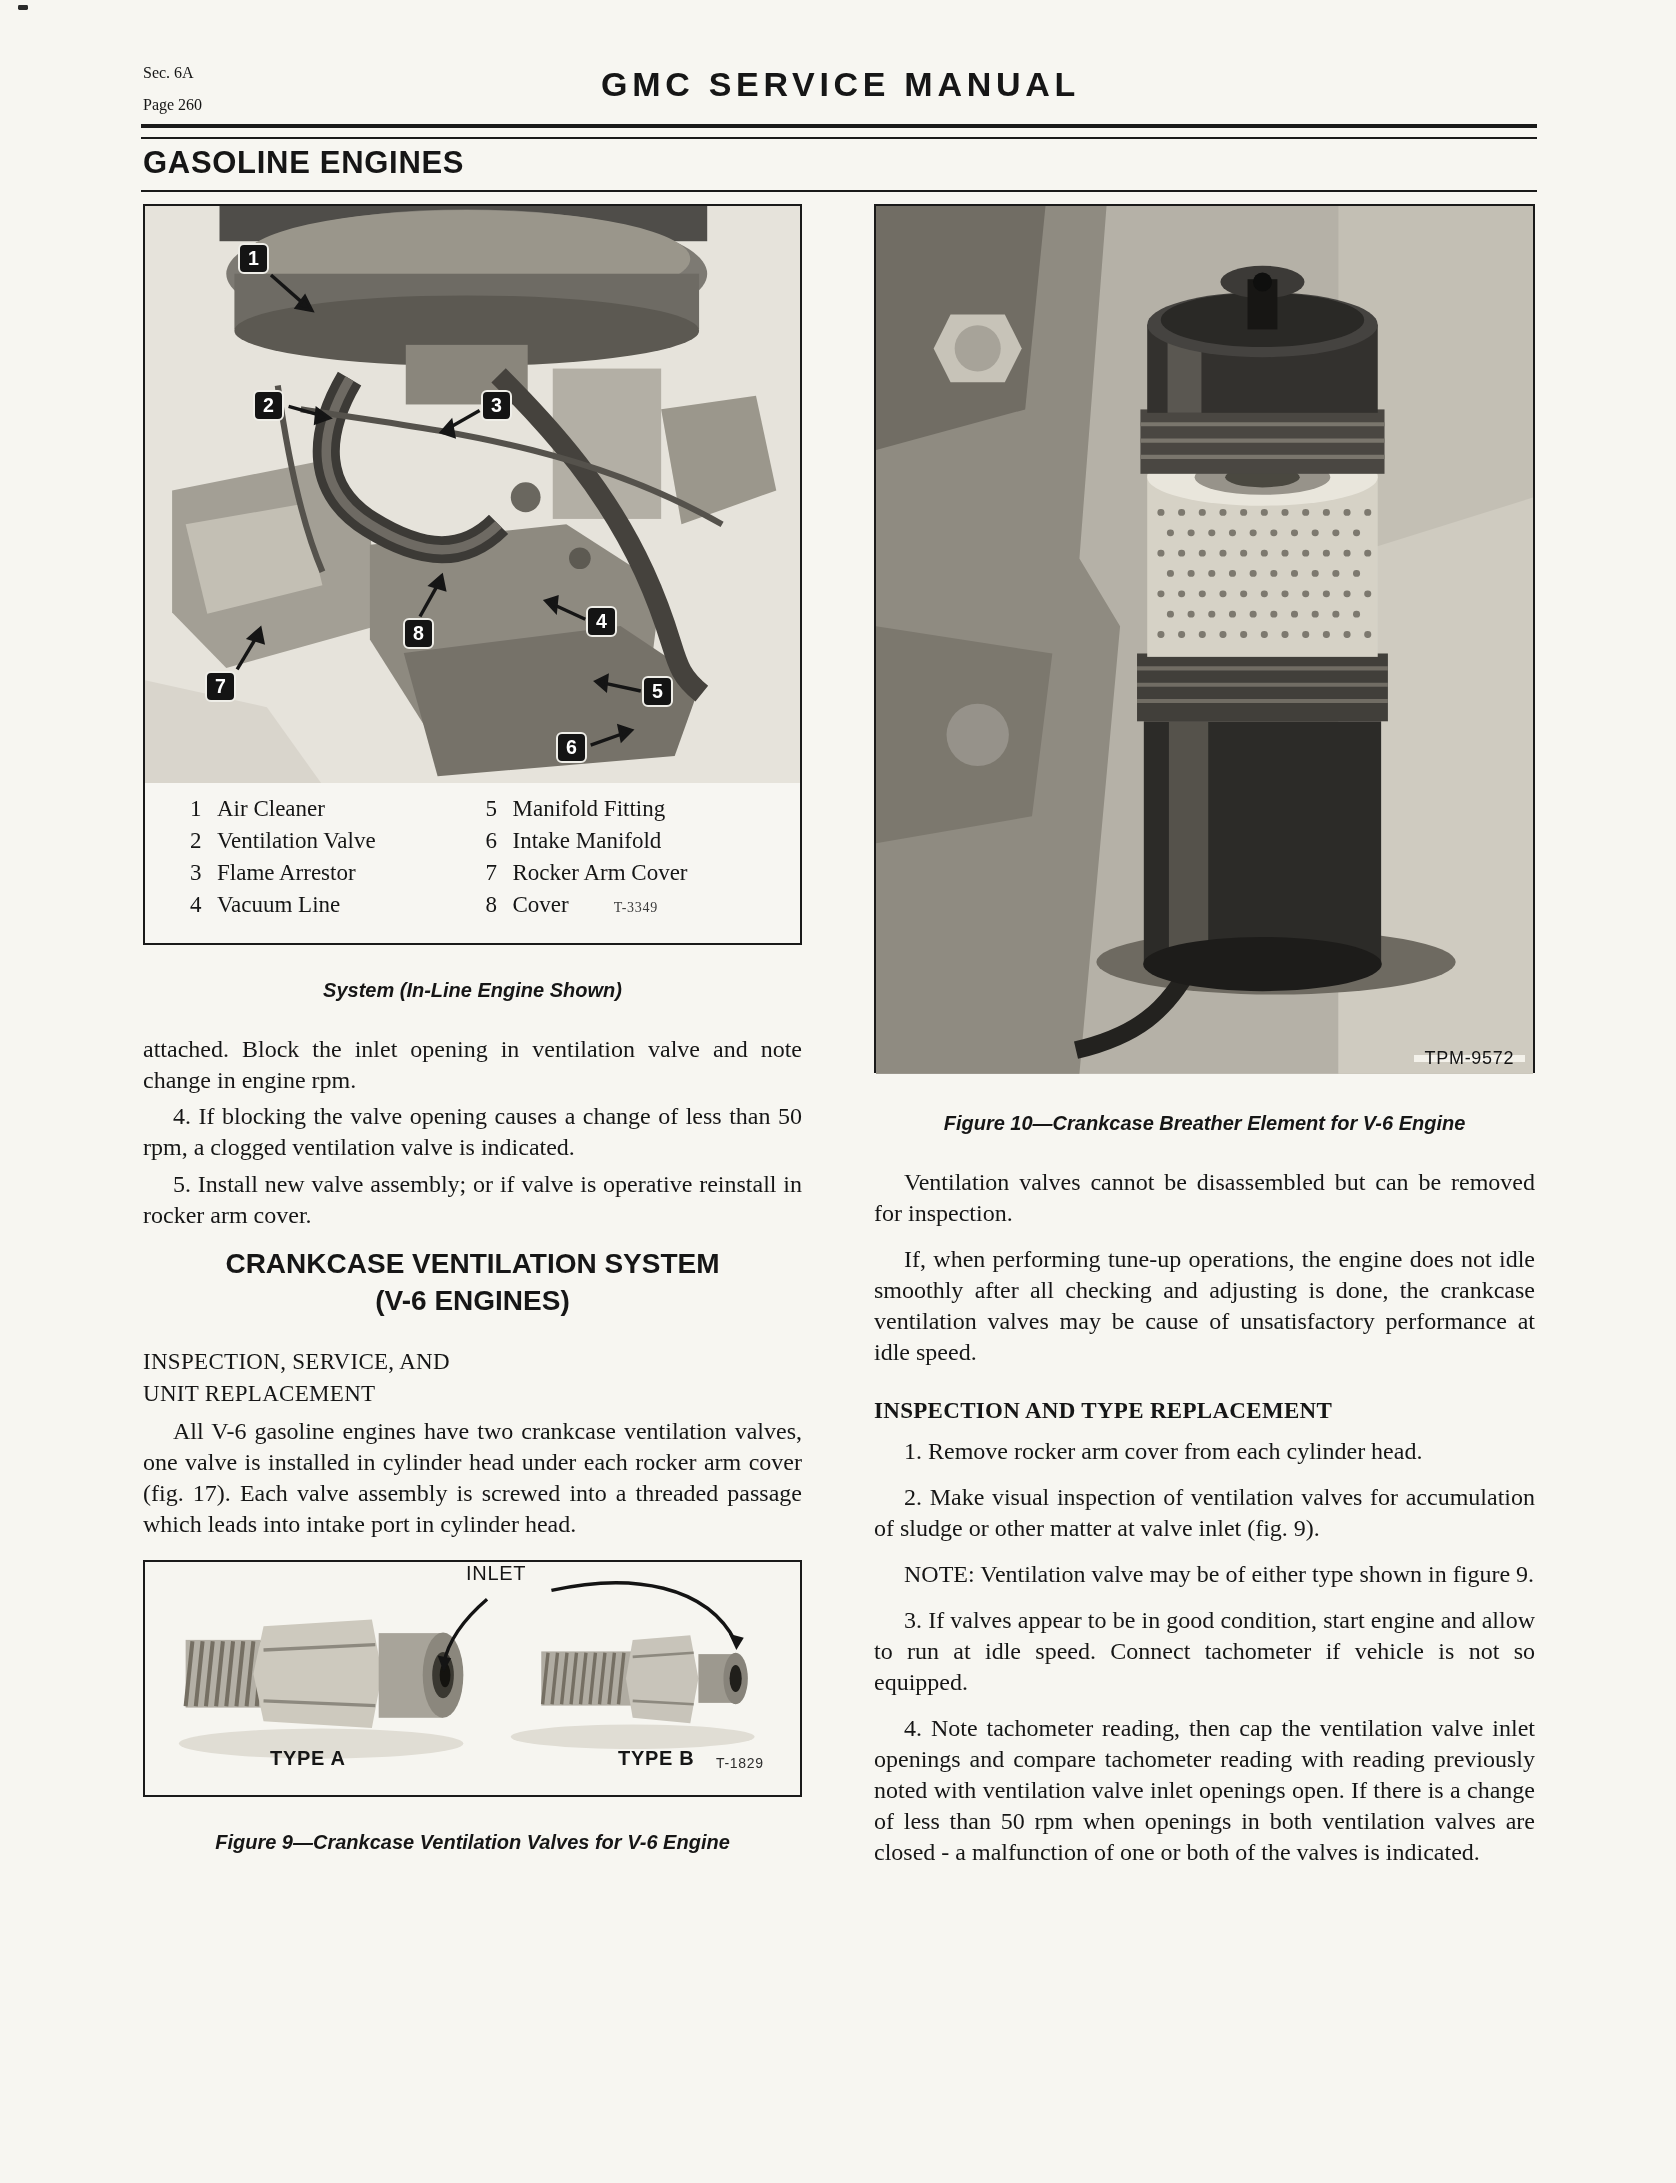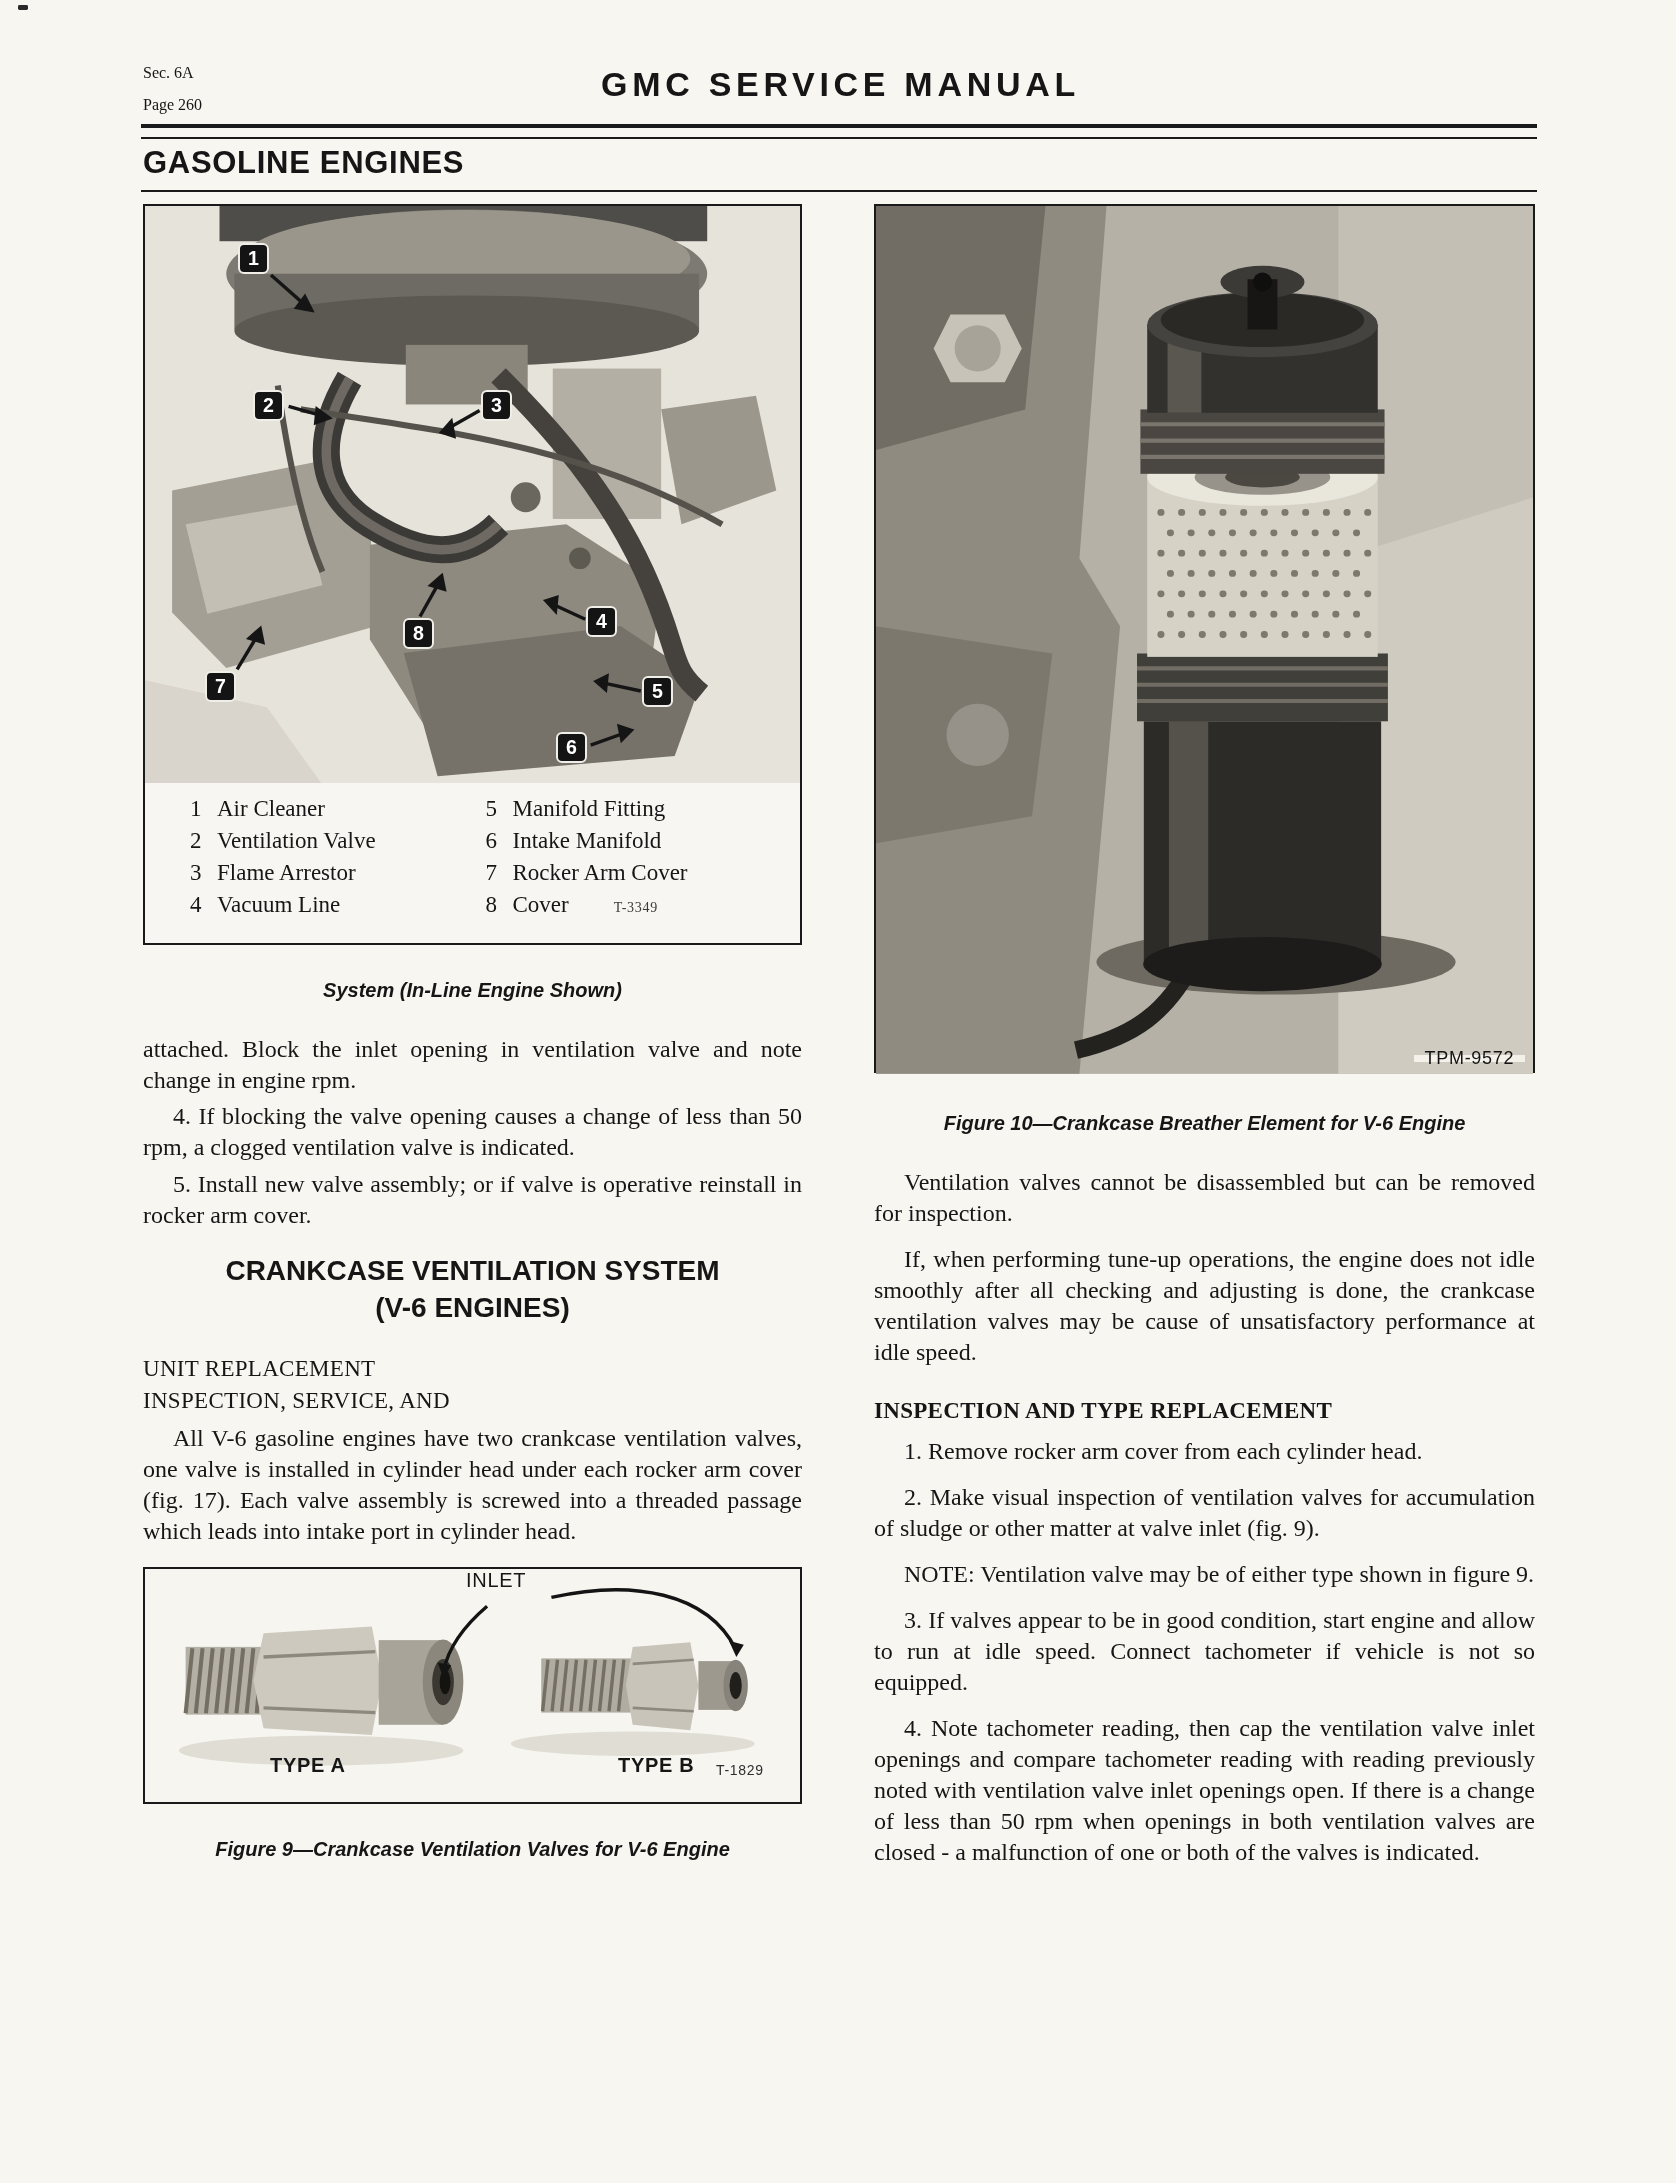--- a/index.html
+++ b/index.html
@@ -53,21 +53,21 @@
     font-family:"Liberation Sans", sans-serif;font-style:italic;font-weight:bold;
     font-size:20px;line-height:28px;
   }
   
   .para{margin:5.4px 0 0;font-size:24px;line-height:31px;text-align:justify;}
   .para.first{margin-top:30px;}
   .indent{text-indent:30px;}
   .gap{margin-top:15px;}
   
   .big-head{
-    margin-top:21px;text-align:center;
+    margin-top:14px;text-align:center;
     font-family:"Liberation Sans", sans-serif;font-weight:bold;font-size:28px;line-height:37px;
   }
   .subhead{margin-top:27px;font-size:23px;line-height:32px;letter-spacing:0.3px;}
   .serif-head{margin-top:27px;font-weight:bold;font-size:23px;line-height:31px;letter-spacing:0.3px;}
   
   .fig9-label{position:absolute;font-family:"Liberation Sans", sans-serif;font-size:20px;letter-spacing:0.7px;}
   .fig9-type{position:absolute;font-family:"Liberation Sans", sans-serif;font-weight:bold;font-size:20px;letter-spacing:0.7px;}
   .fig9-plate{position:absolute;font-size:14px;letter-spacing:0.7px;color:#2e2e2e;font-family:"Liberation Sans", sans-serif;}
   
   .fig10-plate{
@@ -193,22 +193,22 @@
     <p class="para first">attached. Block the inlet opening in ventilation valve and note change in engine rpm.</p>
     <p class="para indent">4. If blocking the valve opening causes a change of less than 50 rpm, a clogged ventilation valve is indicated.</p>
     <p class="para indent">5. Install new valve assembly; or if valve is operative reinstall in rocker arm cover.</p>
 
     <div class="big-head">
       <div>CRANKCASE VENTILATION SYSTEM</div>
       <div>(V-6 ENGINES)</div>
     </div>
 
     <div class="subhead">
+      <div>INSPECTION, SERVICE, AND</div>
       <div>UNIT REPLACEMENT</div>
-      <div>INSPECTION, SERVICE, AND</div>
     </div>
 
     <p class="para indent" style="margin-top:6.8px;">All V-6 gasoline engines have two crankcase ventilation valves, one valve is installed in cylinder head under each rocker arm cover (fig. 17). Each valve assembly is screwed into a threaded passage which leads into intake port in cylinder head.</p>
 
     <figure class="figbox fig9-spacer" style="margin:20px 0 0;">
       <div class="fig-art" style="height:233px;">
         <svg viewBox="0 0 967 344" preserveAspectRatio="none">
           <rect width="967" height="344" fill="#f6f5f0"></rect>
           <ellipse cx="260" cy="268" rx="210" ry="22" fill="#e0ddd4"></ellipse>
           <ellipse cx="720" cy="258" rx="180" ry="18" fill="#e0ddd4"></ellipse>

